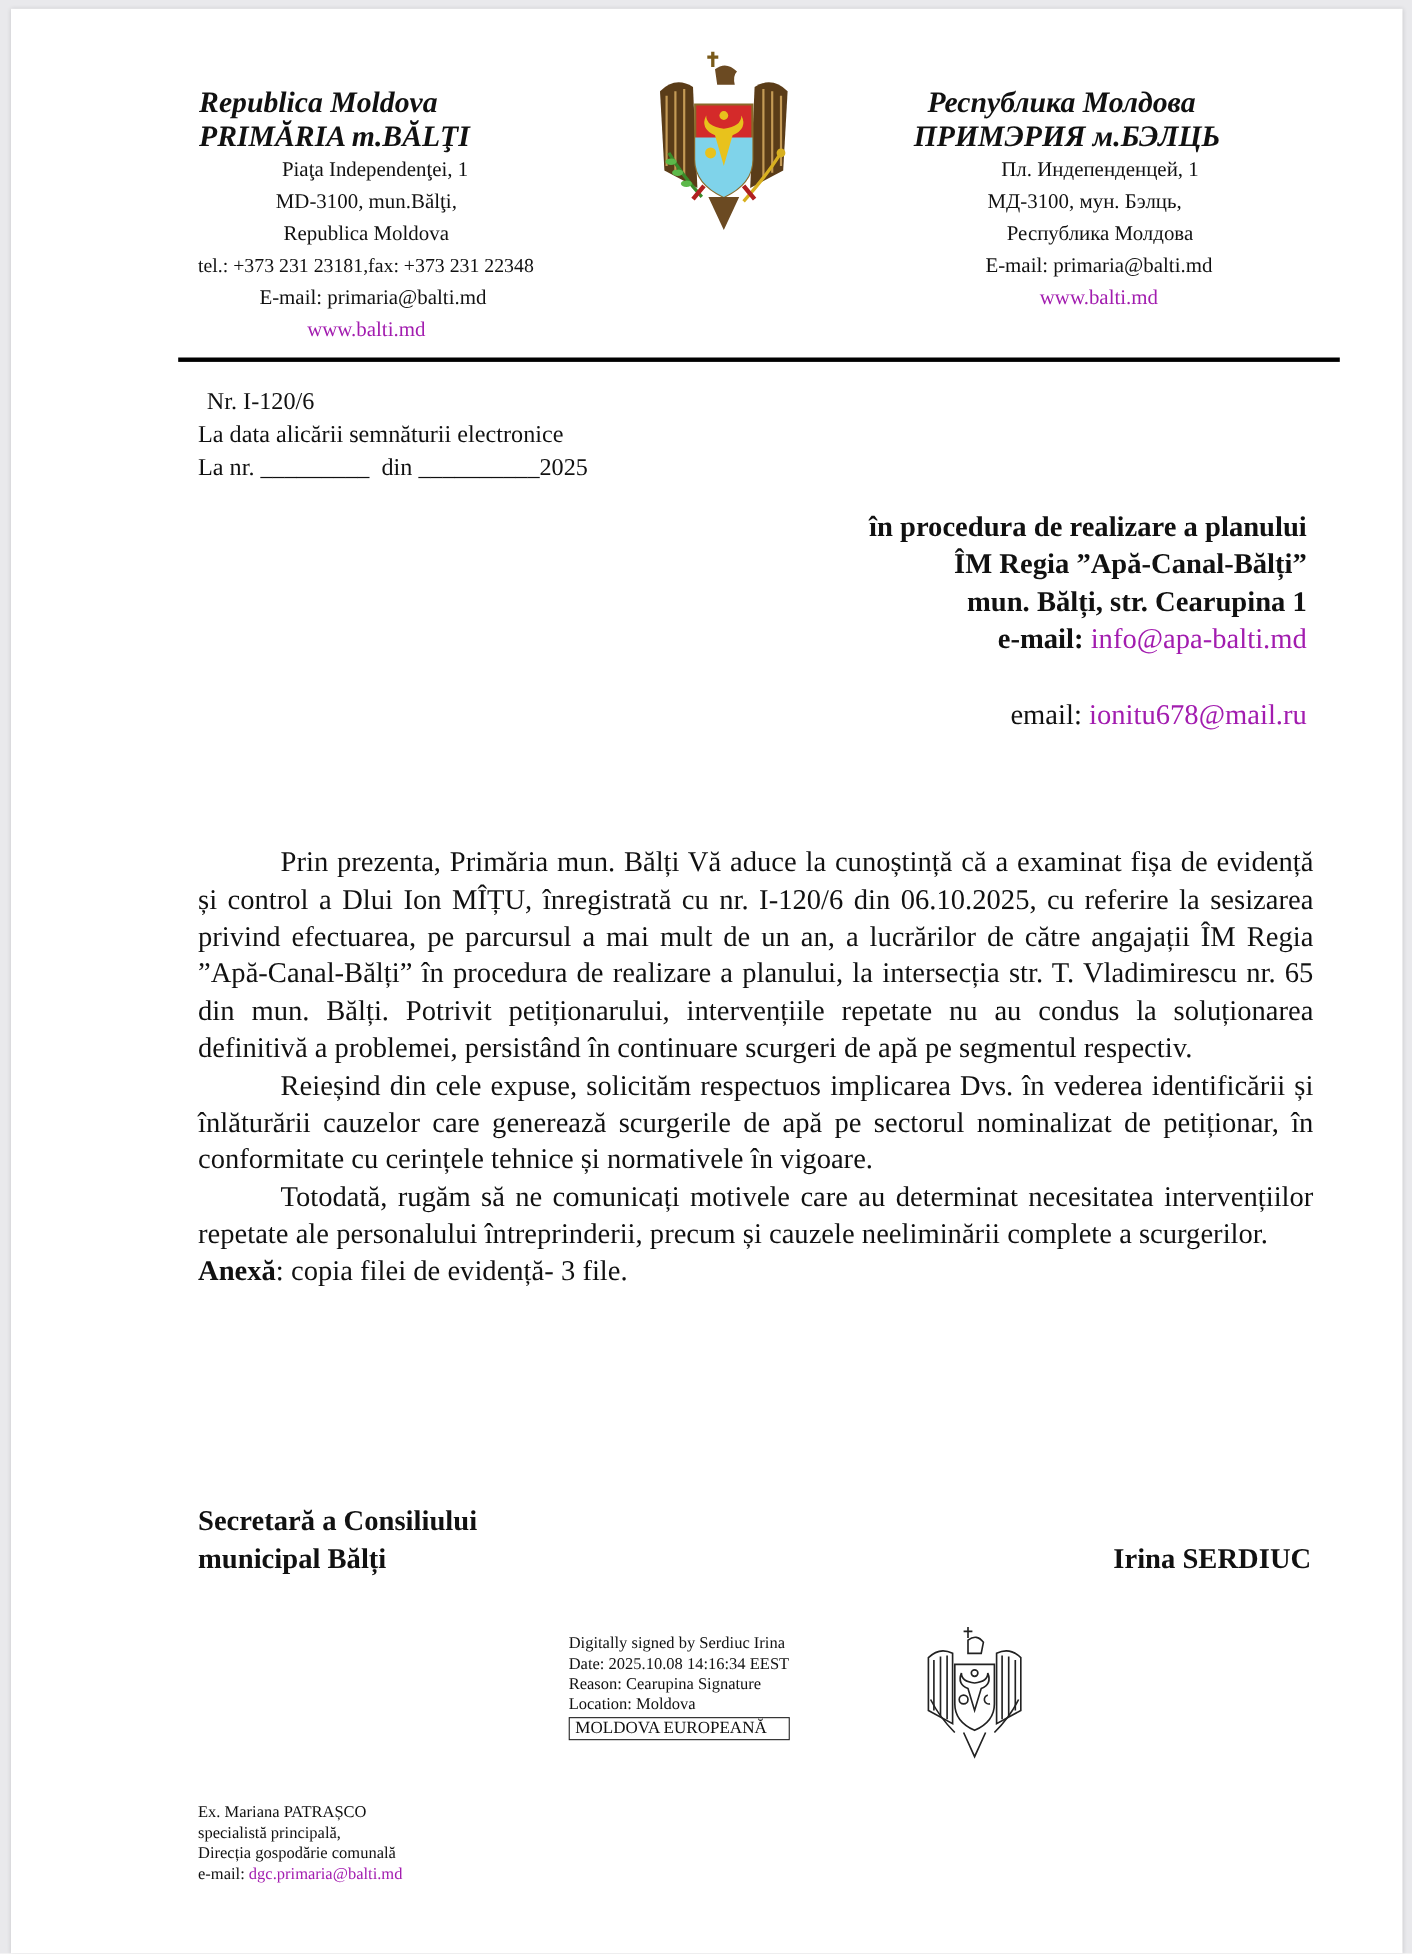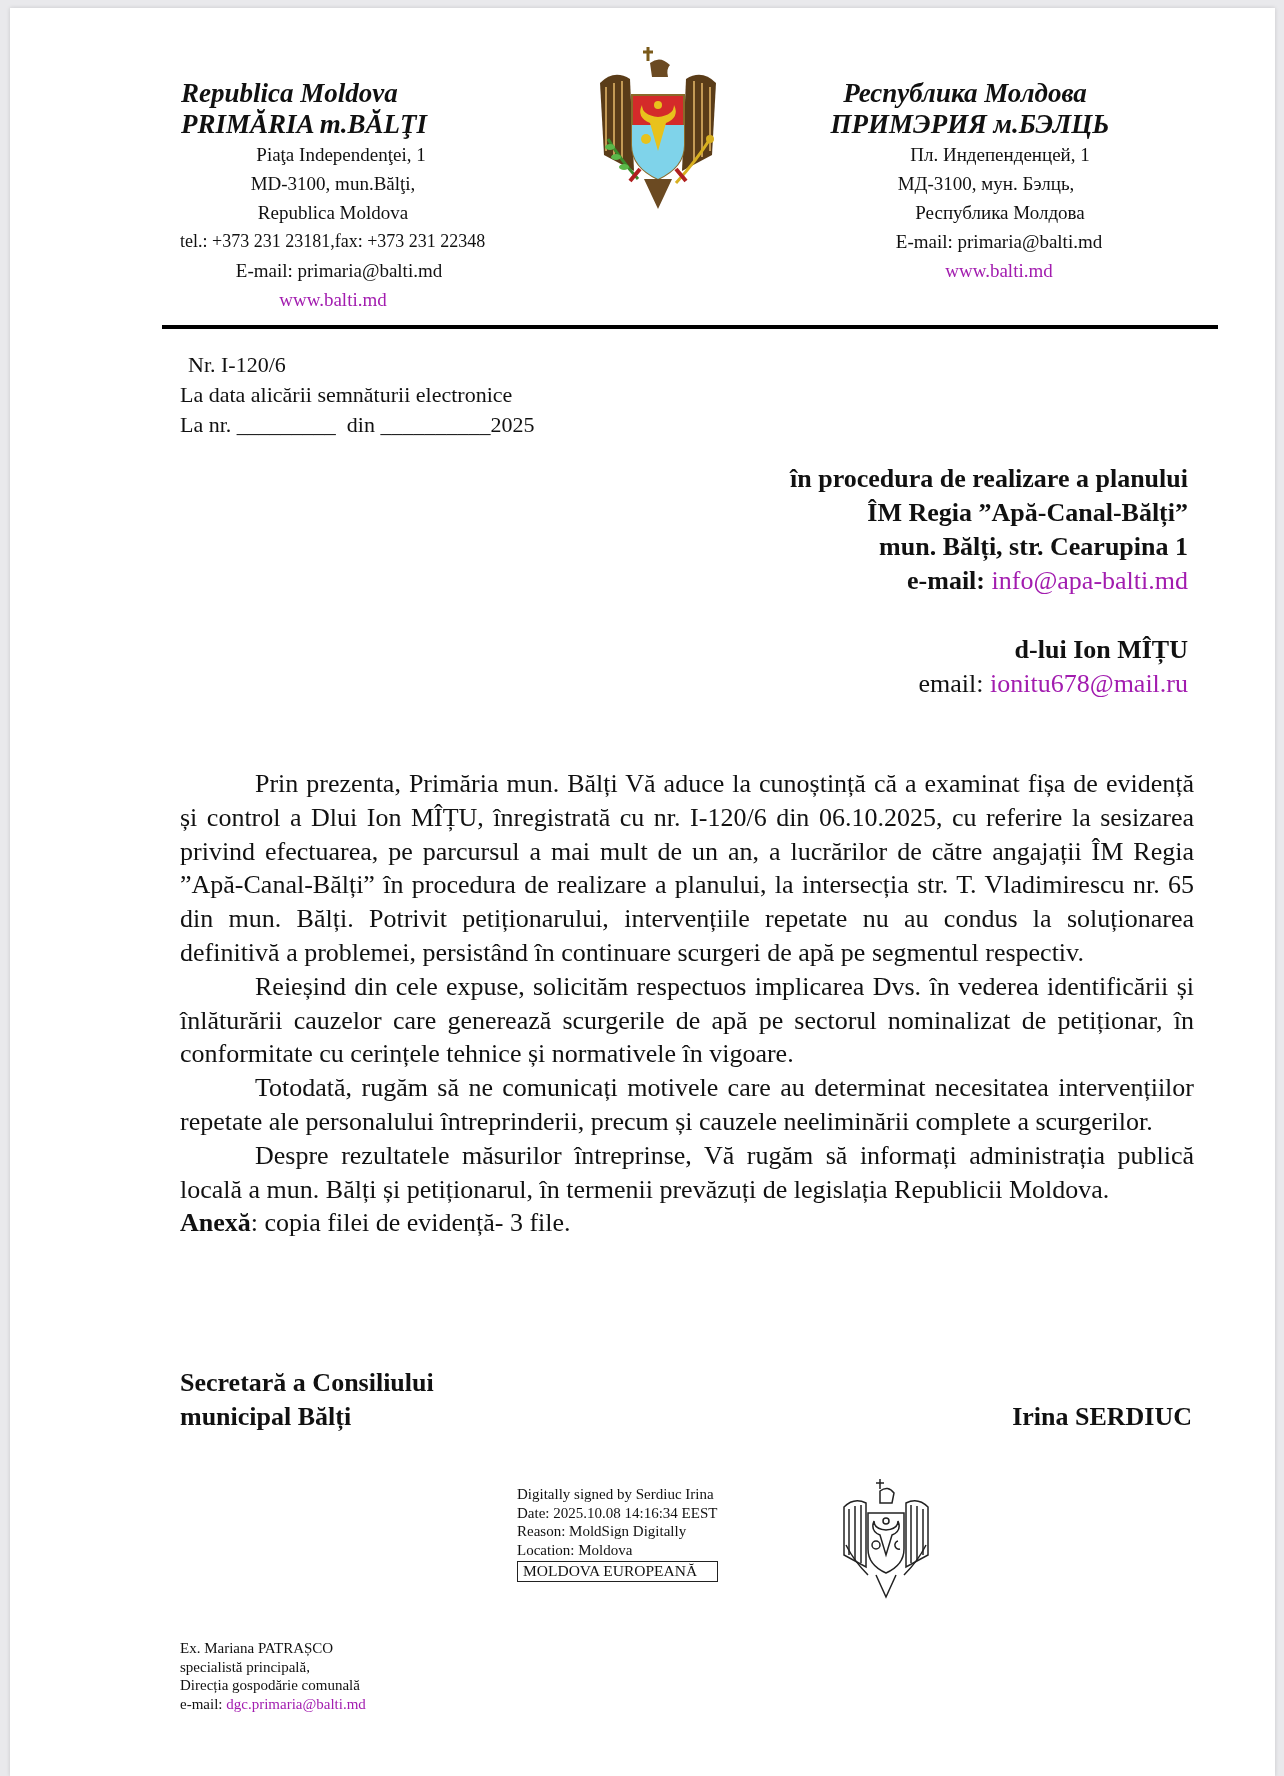--- a/index.html
+++ b/index.html
@@ -115,44 +115,42 @@
 <div class="abs addr">
   <div>în procedura de realizare a planului</div>
   <div>ÎM Regia ”Apă-Canal-Bălți”</div>
   <div>mun. Bălți, str. Cearupina 1</div>
   <div>
     <span>e-mail: </span><a class="link" style="font-weight:normal">info@apa-balti.md</a>
   </div>
 </div>
 
 <div class="abs addr2">
-  <div class="name">d-lui Ion MÎȚU</div>
   <div>
     <span>email: </span><a class="link">ionitu678@mail.ru</a>
   </div>
 </div>
 
 <div class="abs body">
   <p>Prin prezenta, Primăria mun. Bălți Vă aduce la cunoștință că a examinat fișa de evidență și control a Dlui Ion MÎȚU, înregistrată cu nr. I-120/6 din 06.10.2025, cu referire la sesizarea privind efectuarea, pe parcursul a mai mult de un an, a lucrărilor de către angajații  ÎM Regia ”Apă-Canal-Bălți” în procedura de realizare a planului, la intersecția str. T. Vladimirescu nr. 65 din mun. Bălți. Potrivit petiționarului, intervențiile repetate nu au condus la soluționarea definitivă a problemei, persistând în continuare scurgeri de apă pe segmentul respectiv.</p>
   <p>Reieșind din cele expuse, solicităm respectuos implicarea Dvs. în vederea identificării și înlăturării cauzelor care generează scurgerile de apă pe sectorul nominalizat de petiționar, în conformitate cu cerințele tehnice și normativele în vigoare.</p>
   <p>Totodată, rugăm să ne comunicați motivele care au determinat necesitatea intervențiilor repetate ale personalului întreprinderii, precum și cauzele neeliminării complete a scurgerilor.</p>
-  <p>Despre rezultatele măsurilor întreprinse, Vă rugăm să informați administrația publică locală a mun. Bălți și petiționarul, în termenii prevăzuți de legislația Republicii Moldova.</p>
   <p class="noind"><b>Anexă</b><span>: copia filei de evidență- 3 file.</span></p>
 </div>
 
 <div class="abs sig-l">
   <div>Secretară a Consiliului</div>
   <div>municipal Bălți</div>
 </div>
 <div class="abs sig-r">Irina SERDIUC</div>
 
 <div class="abs dsig">
   <div>Digitally signed by Serdiuc Irina</div>
   <div>Date: 2025.10.08 14:16:34 EEST</div>
-  <div>Reason: MoldSign Digitally</div>
+  <div>Reason: Cearupina Signature</div>
   <div>Location: Moldova</div>
   <div class="box">MOLDOVA EUROPEANĂ</div>
 </div>
 
 <div class="abs coat-bw">
   <svg width="100" height="125" viewBox="0 0 100 125" fill="none" stroke="#222" stroke-width="1.5">
     <path d="M44 4 v10 M40 8 h8"></path>
     <path d="M44 16 q8 -6 14 2 l-2 10 h-12 z"></path>
     <path d="M8 32 q10 -10 22 -4 v64 l-22 -12 z"></path>
     <path d="M92 32 q-10 -10 -22 -4 v64 l22 -12 z"></path>

